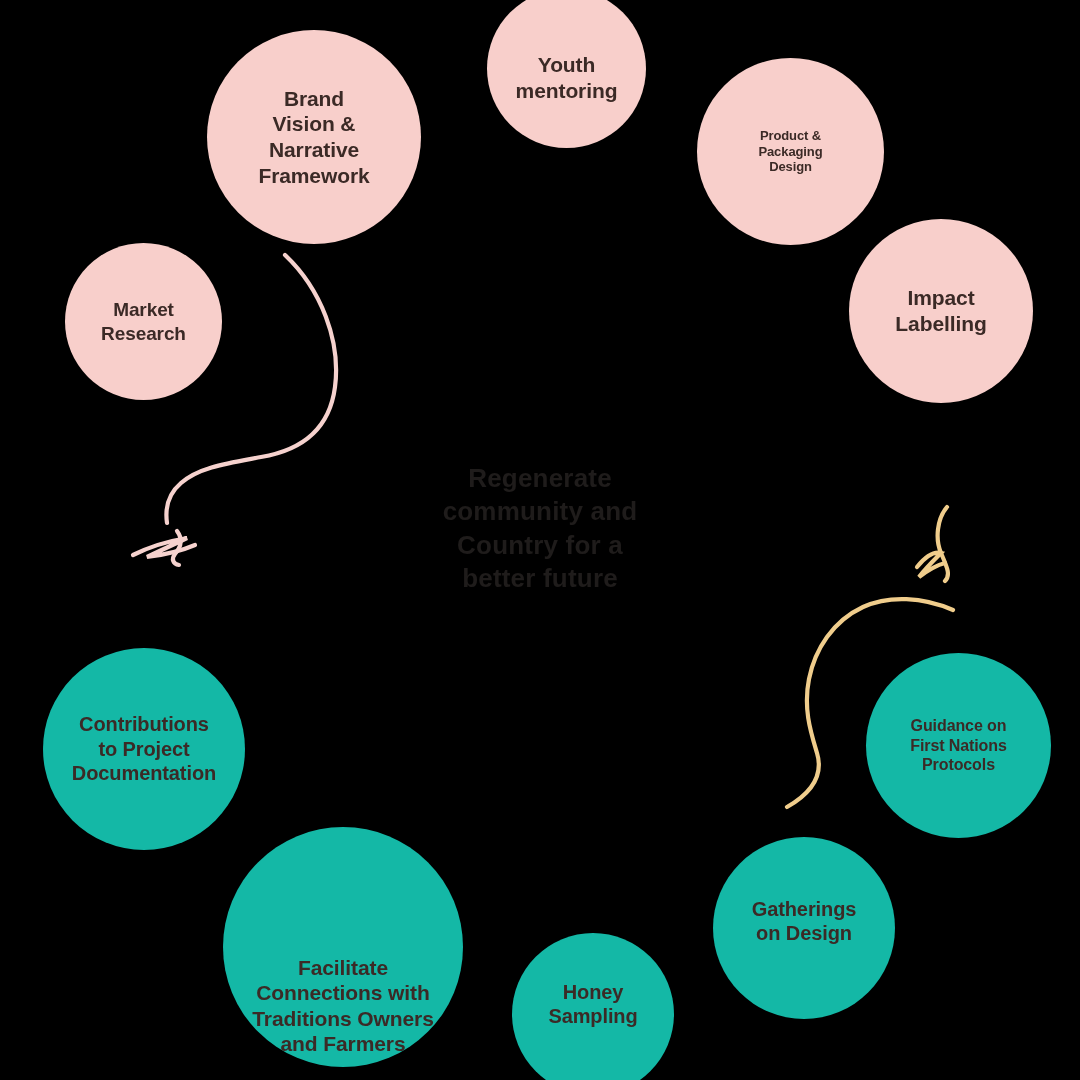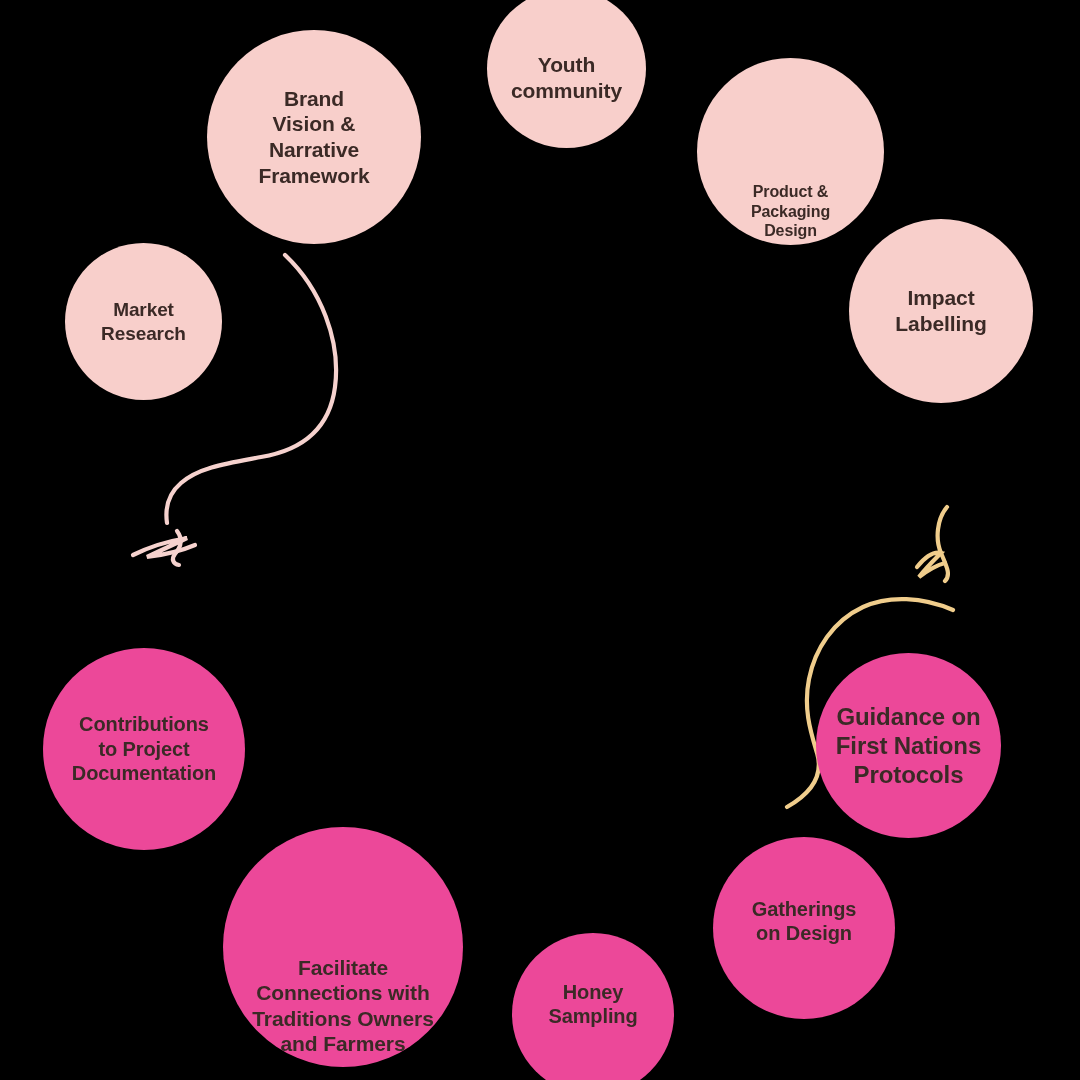--- a/index.html
+++ b/index.html
@@ -31,21 +31,21 @@
     line-height: 1.22;
     letter-spacing: -0.1px;
     padding: 4px;
   }
   .bubble .label {
     display: block;
     white-space: pre-line;
     width: 100%;
   }
   .bubble.pink  { background: #f8cfcb; }
-  .bubble.gold  { background: #ec4899; }
+  .bubble.gold  { background: #14b8a6; }
 
   #center-statement {
     position: absolute;
     left: 395px;
     top: 462px;
     width: 290px;
     text-align: center;
     color: #1f1c1b;
     font-weight: 700;
     font-size: 26px;
@@ -92,35 +92,35 @@
 Framework</span>
   </div>
 
   <div class="bubble pink" style="left:65px; top:243px; width:157px; height:157px; font-size:19px;">
     <span class="label">Market
 Research</span>
   </div>
 
   <div class="bubble pink" style="left:487px; top:-11px; width:159px; height:159px; font-size:21px;">
     <span class="label" style="transform:translateY(9px);">Youth
-community</span>
+mentoring</span>
   </div>
 
-  <div class="bubble pink" style="left:697px; top:58px; width:187px; height:187px; font-size:16px;align-items:flex-end;">
+  <div class="bubble pink" style="left:697px; top:58px; width:187px; height:187px; font-size:13px;">
     <span class="label">Product &amp;
 Packaging
 Design</span>
   </div>
 
   <div class="bubble pink" style="left:849px; top:219px; width:184px; height:184px; font-size:21px;justify-content:flex-end;">
     <span class="label">Impact
 Labelling</span>
   </div>
 
-  <div class="bubble gold" style="left:816px; top:653px; width:185px; height:185px; font-size:24px;">
+  <div class="bubble gold" style="left:866px; top:653px; width:185px; height:185px; font-size:16px;">
     <span class="label">Guidance on
 First Nations
 Protocols</span>
   </div>
 
   <div class="bubble gold" style="left:713px; top:837px; width:182px; height:182px; font-size:20px;">
     <span class="label" style="transform:translateY(-7px);">Gatherings
 on Design</span>
   </div>
 
@@ -135,14 +135,18 @@
 Traditions Owners
 and Farmers</span>
   </div>
 
   <div class="bubble gold" style="left:43px; top:648px; width:202px; height:202px; font-size:20px;">
     <span class="label">Contributions
 to Project
 Documentation</span>
   </div>
 
+  <div id="center-statement">Regenerate
+community and
+Country for a
+better future</div>
 
 </div>
 
 </body></html>

